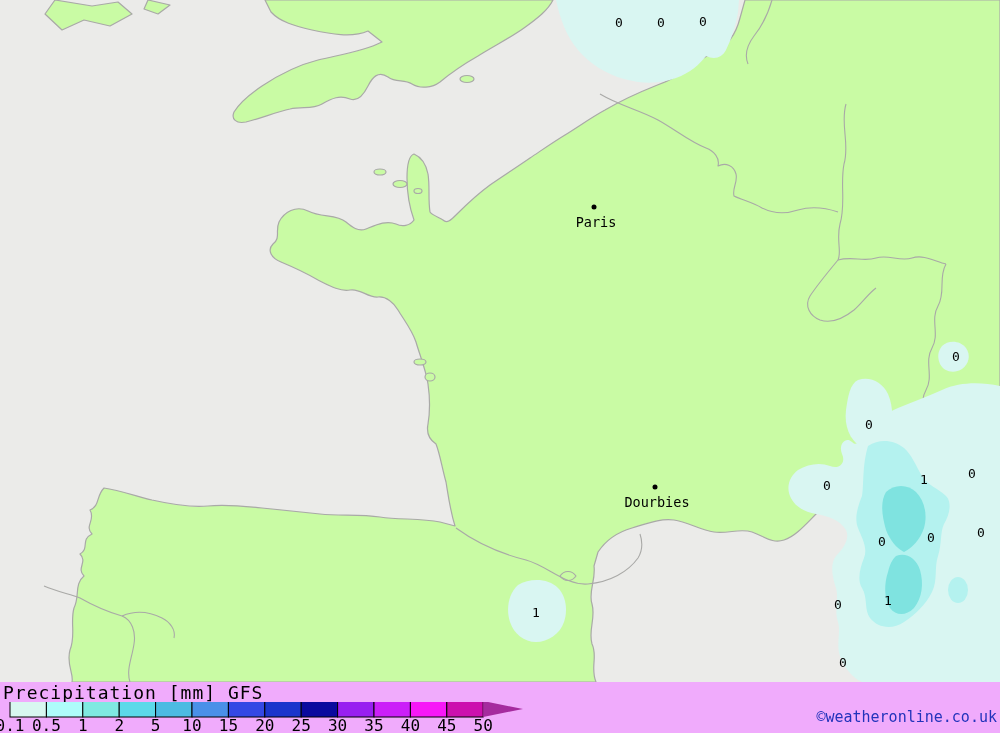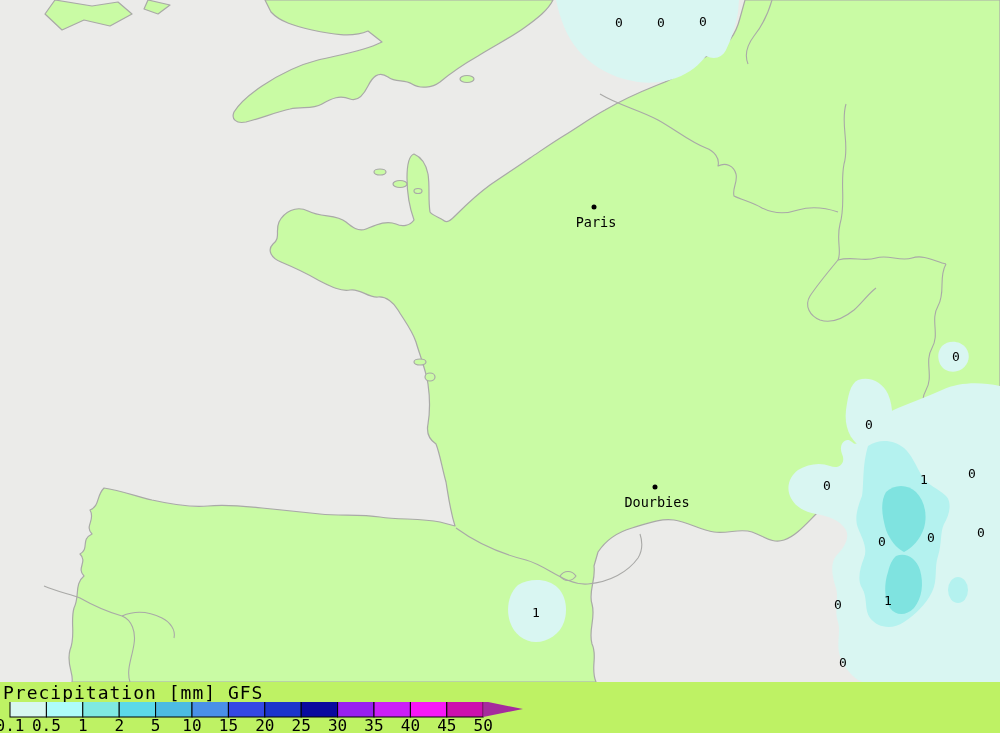--- a/index.html
+++ b/index.html
@@ -4,21 +4,21 @@
 <style>
   html,body{margin:0;padding:0;background:#fff;}
   .stage{
     position:relative;width:1000px;height:733px;overflow:hidden;
     font-family:"DejaVu Sans Mono","Liberation Mono",monospace;
     background:#fff;
   }
   .map-wrap{position:absolute;left:0;top:0;width:1000px;height:682px;}
   .map-wrap svg{display:block;}
   .map-label{font-family:"DejaVu Sans Mono","Liberation Mono",monospace;}
-  .footer{position:absolute;left:0;top:682px;width:1000px;height:51px;background:#bef264;}
+  .footer{position:absolute;left:0;top:682px;width:1000px;height:51px;background:#f0abfc;}
   .legend-title{
     position:absolute;left:3px;top:0px;font-size:18px;letter-spacing:1px;color:#000;
     white-space:pre;
   }
   .legend-bar{position:absolute;left:0;top:20px;}
   .datetime{
     position:absolute;right:3px;top:1px;font-size:20px;color:#3c3c3c;white-space:pre;
   }
   .credit{
     position:absolute;right:3px;top:26px;font-size:15px;color:#2233bb;white-space:pre;
@@ -180,15 +180,16 @@
           <text x="228.39999999999998" y="29" text-anchor="middle" fill="#000000" font-size="16px" class="map-label">15</text>
           <text x="264.79999999999995" y="29" text-anchor="middle" fill="#000000" font-size="16px" class="map-label">20</text>
           <text x="301.2" y="29" text-anchor="middle" fill="#000000" font-size="16px" class="map-label">25</text>
           <text x="337.59999999999997" y="29" text-anchor="middle" fill="#000000" font-size="16px" class="map-label">30</text>
           <text x="374" y="29" text-anchor="middle" fill="#000000" font-size="16px" class="map-label">35</text>
           <text x="410.4" y="29" text-anchor="middle" fill="#000000" font-size="16px" class="map-label">40</text>
           <text x="446.79999999999995" y="29" text-anchor="middle" fill="#000000" font-size="16px" class="map-label">45</text>
           <text x="483.2" y="29" text-anchor="middle" fill="#000000" font-size="16px" class="map-label">50</text>
         </g>
     </svg>
+    <a class="credit">©weatheronline.co.uk</a>
   </div>
 
 </div>
 
 </body></html>

